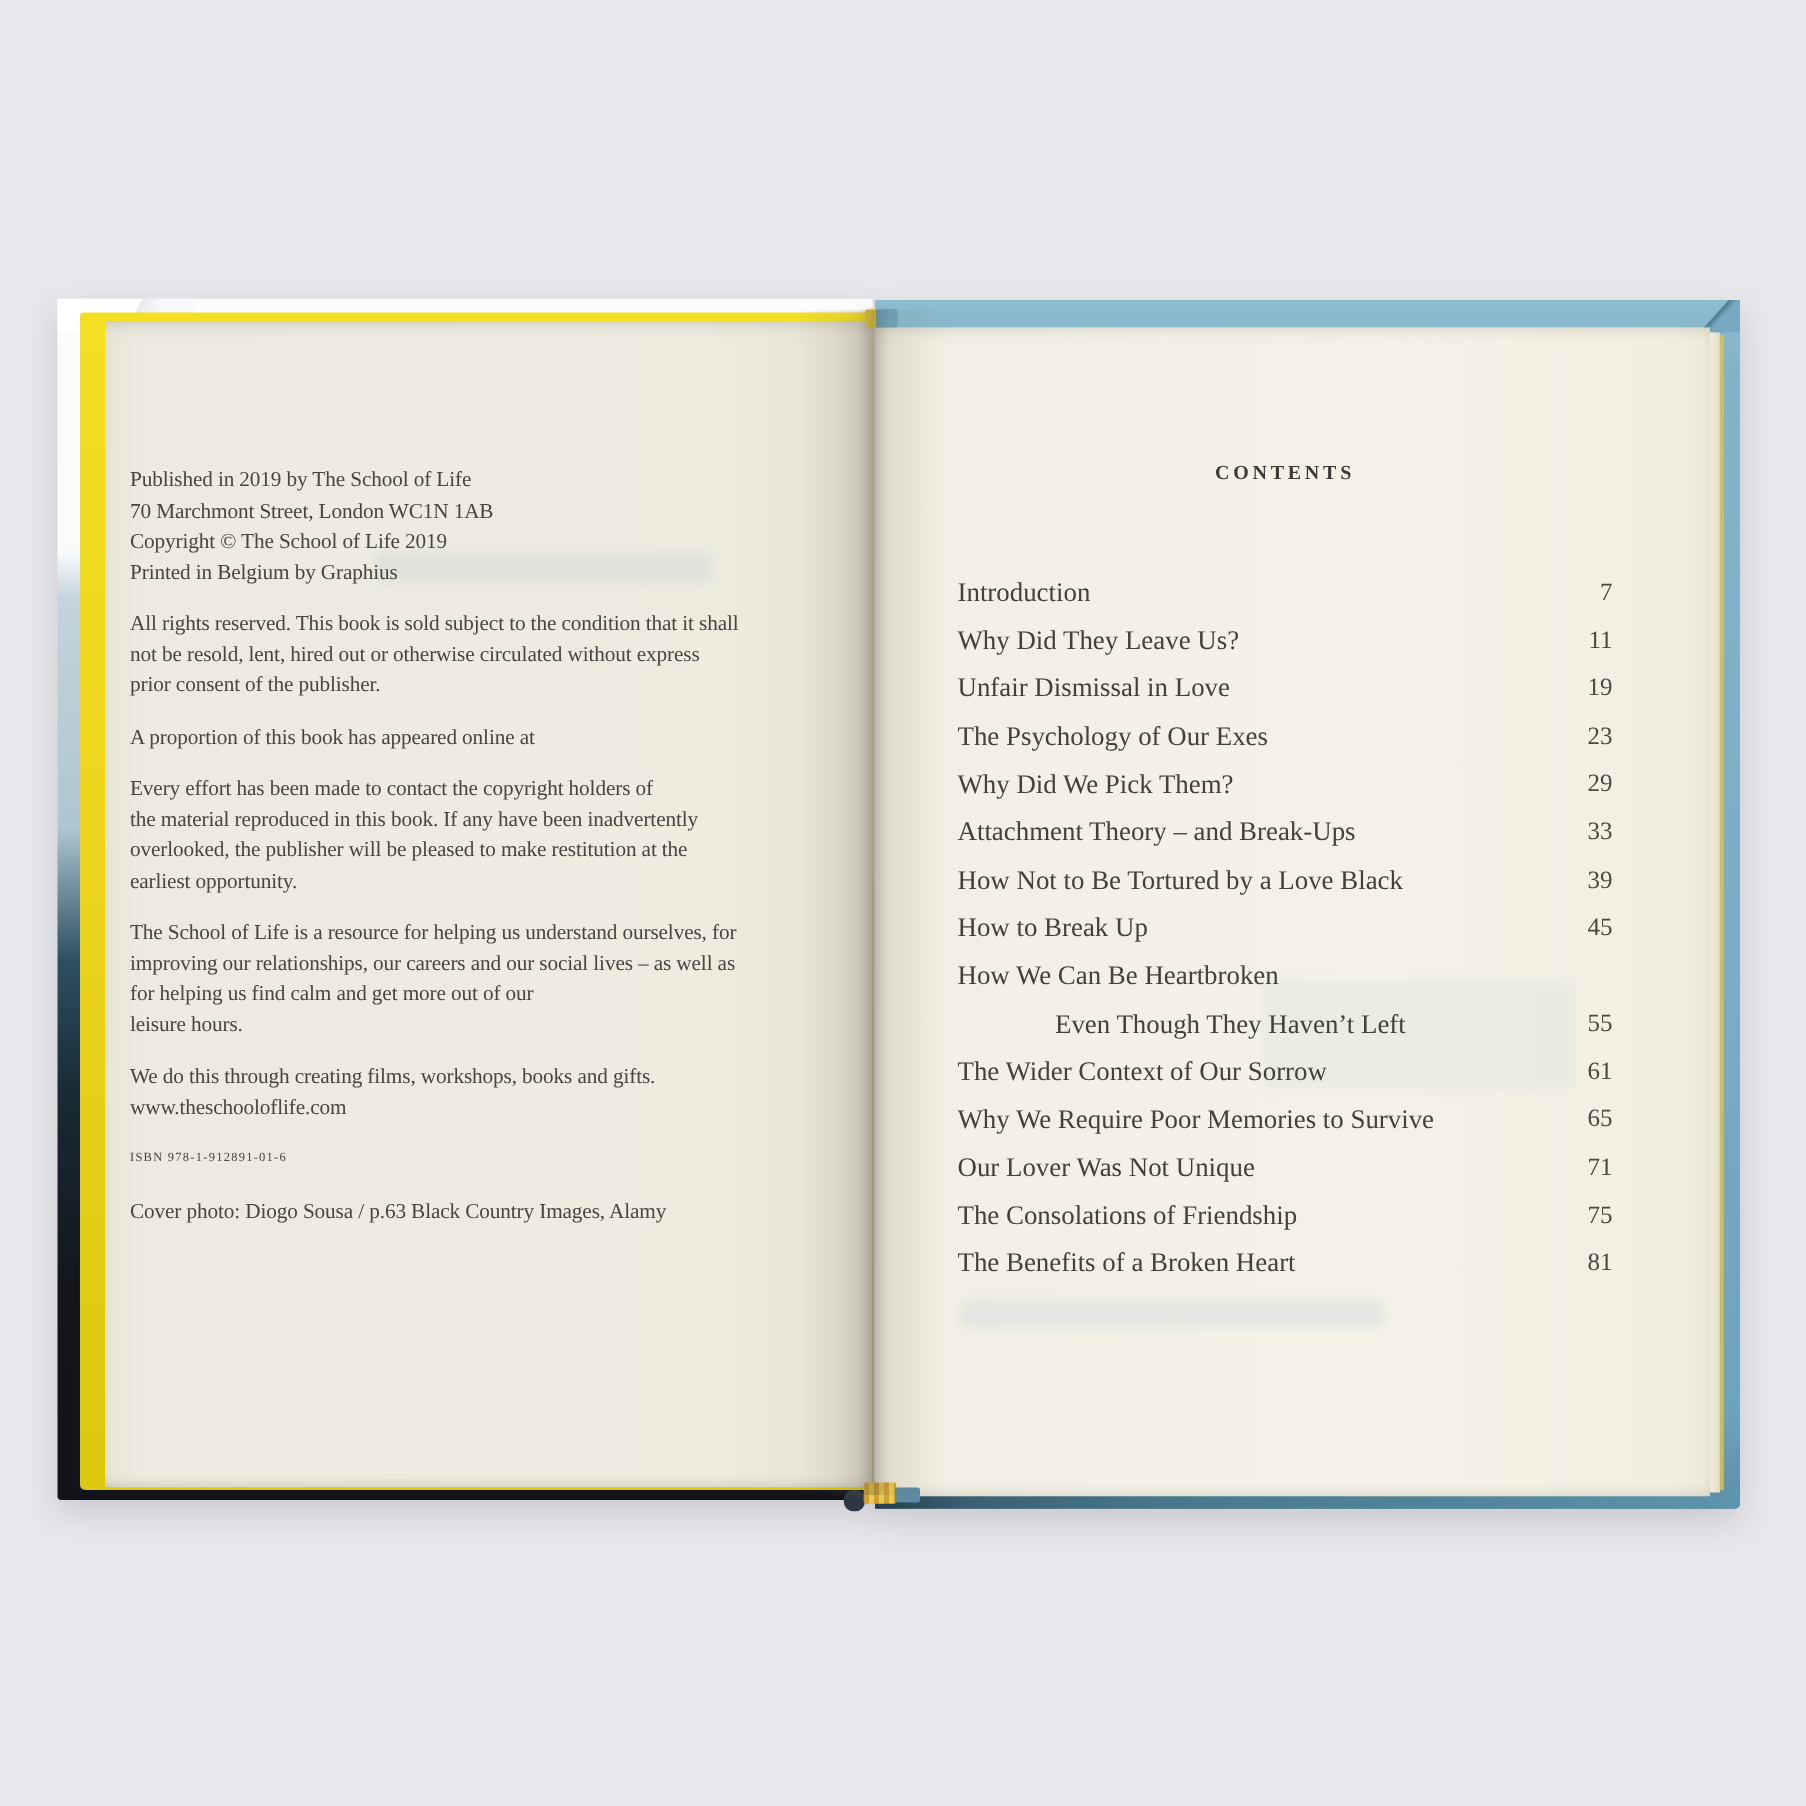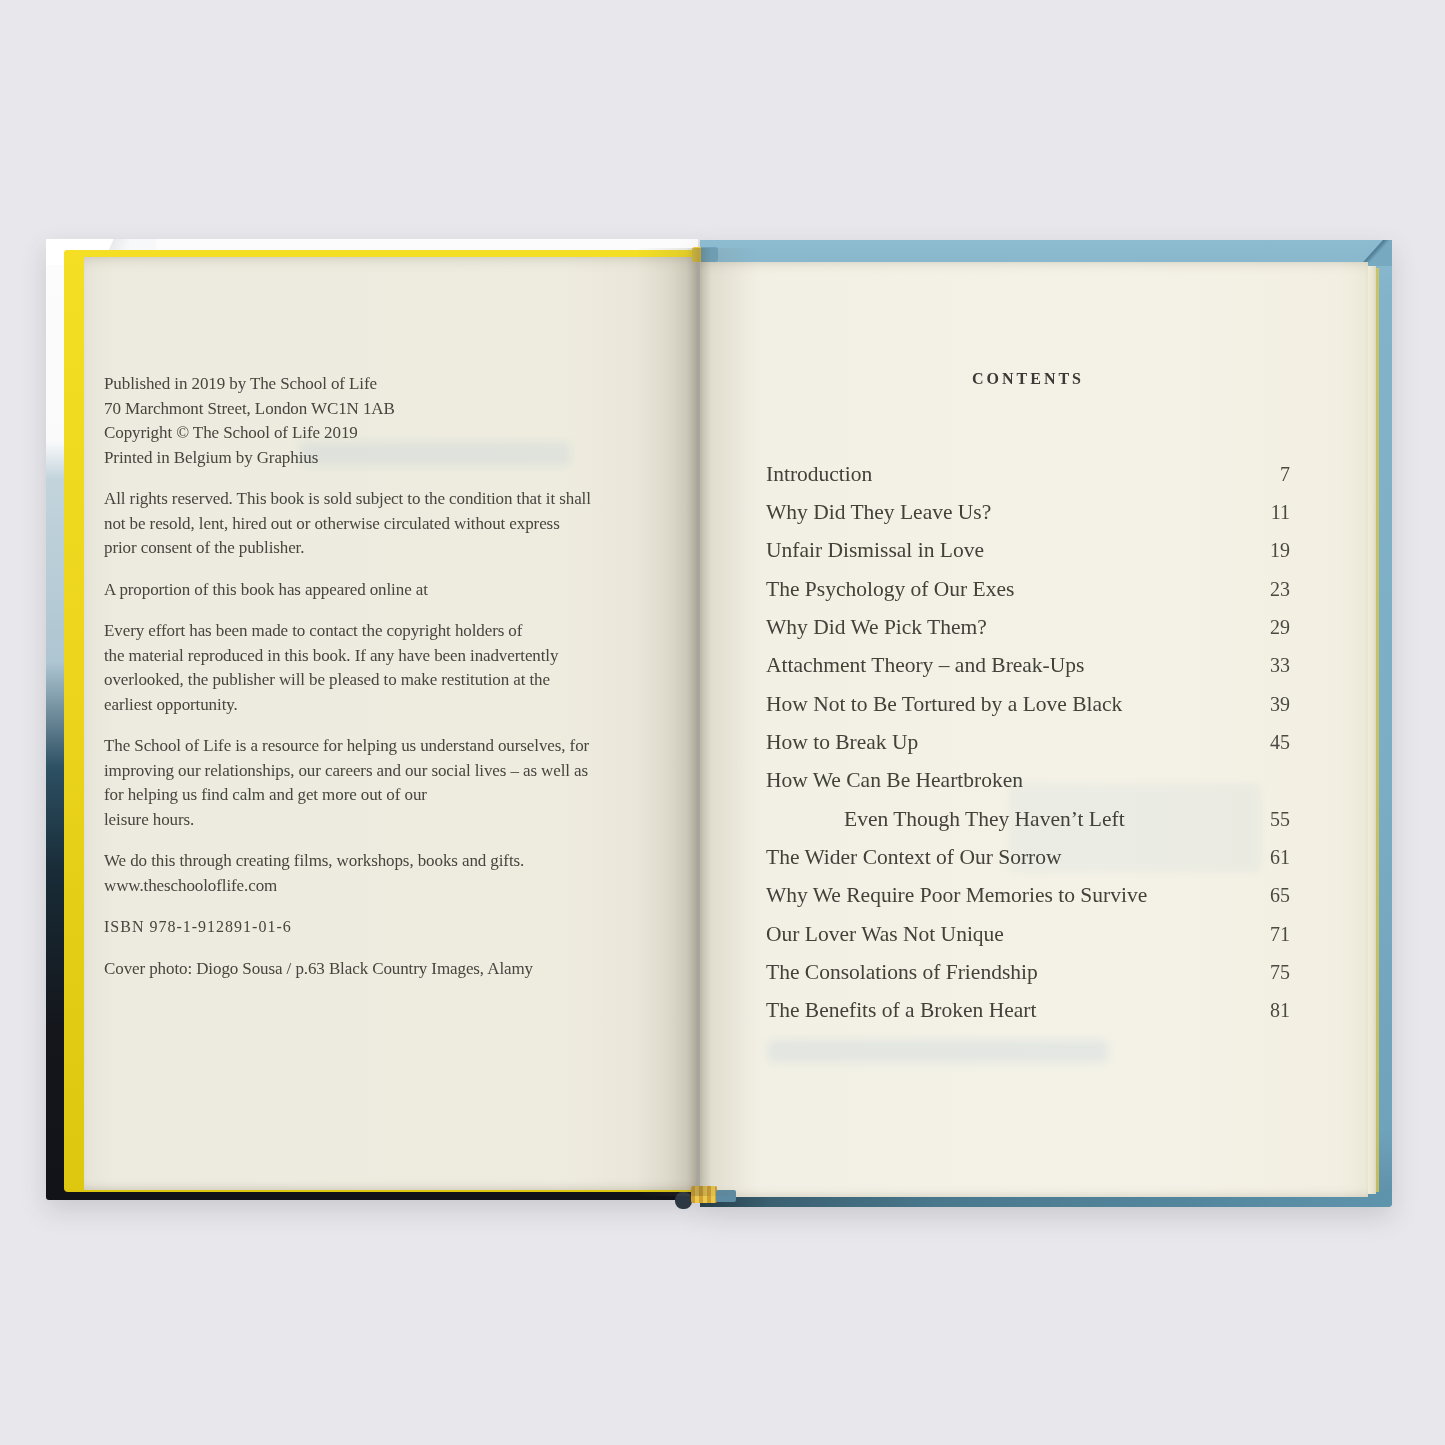--- a/index.html
+++ b/index.html
@@ -107,21 +107,21 @@
   
   .imprint{
     position:absolute;left:104px;top:372px;width:574px;
     text-align:left;color:#46453f;
     font-size:17px;line-height:24.5px;letter-spacing:-0.1px;
     z-index:5;
   }
   .para{margin:17px 0 0 0;}
   .para:first-child{margin-top:0;}
   .line{white-space:nowrap;}
-  .isbn .line{font-size:16px;letter-spacing:1px;}
+  .isbn .line{font-size:10px;letter-spacing:1px;}
 
   
   .contents-heading{
     position:absolute;left:700px;top:370px;width:656px;
     text-align:center;color:#3b3a35;
     font-size:16px;font-weight:bold;letter-spacing:3px;
     z-index:5;
   }
   .toc{
     position:absolute;left:766px;top:455px;width:524px;z-index:5;

